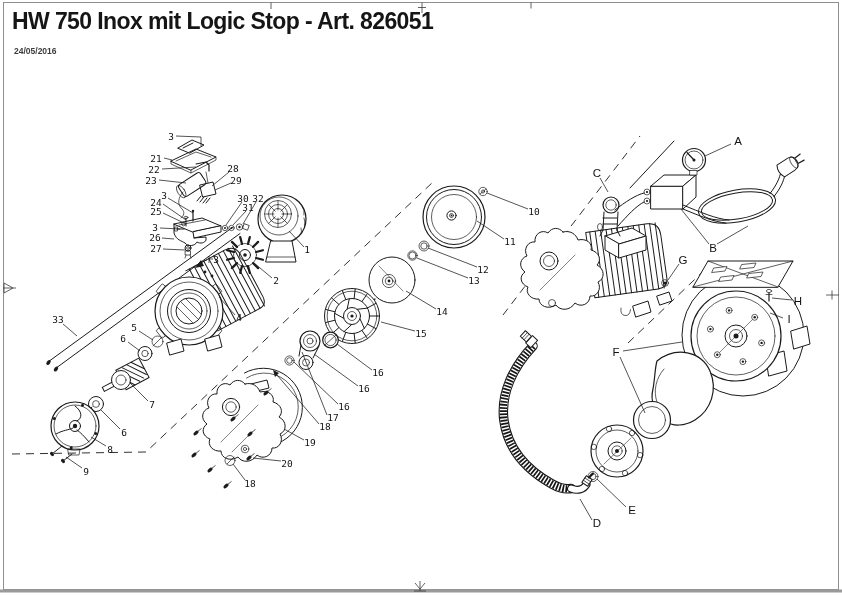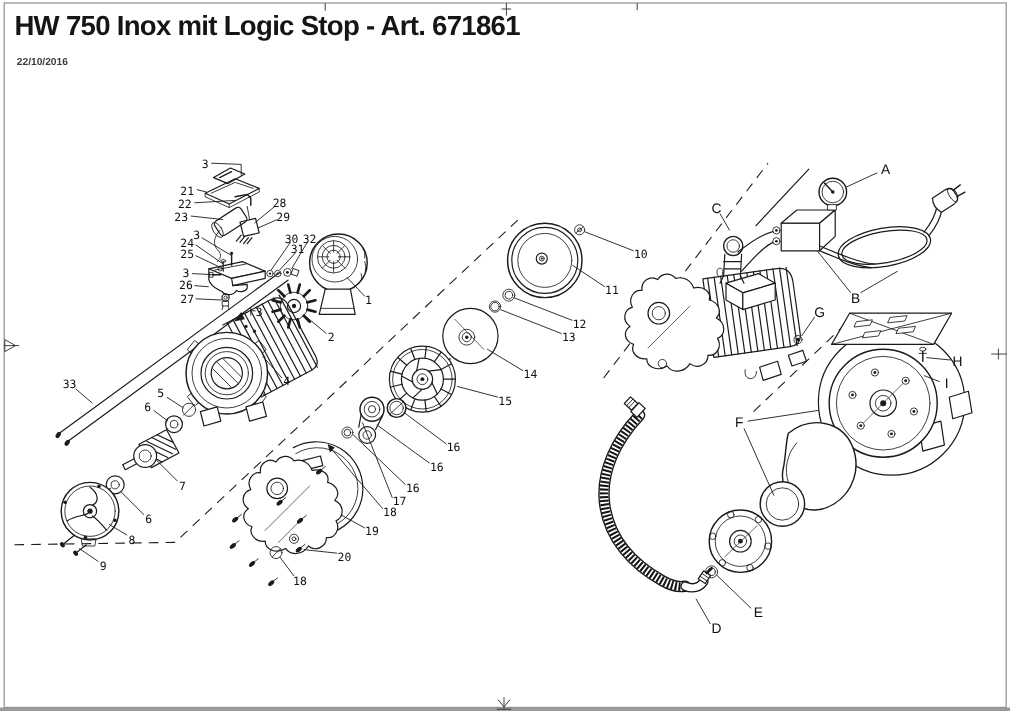--- a/index.html
+++ b/index.html
@@ -17,22 +17,22 @@
   .leader{stroke:#1b1b1b;stroke-width:.75;fill:none;}
   .mark{fill:none;stroke:#3a3a3a;stroke-width:.8;}
   text.callout{font-family:"DejaVu Sans Mono",monospace;font-size:9.5px;fill:#111;
                text-anchor:middle;}
   text.callout.letter{font-family:"Liberation Sans",sans-serif;font-size:11.5px;font-weight:400;}
 </style>
 </head>
 <body>
 
 <div class="page">
-  <div class="title">HW 750 Inox mit Logic Stop - Art. 671861</div>
-  <div class="date">22/10/2016</div>
+  <div class="title">HW 750 Inox mit Logic Stop - Art. 826051</div>
+  <div class="date">24/05/2016</div>
 
   <svg class="diagram" width="842" height="595" viewBox="0 0 842 595">
 
     <g>
       <rect x="3.5" y="2.5" width="835" height="587" fill="none" stroke="#8f8f8f" stroke-width="1"></rect>
       <line x1="0" y1="591" x2="842" y2="591" stroke="#9a9a9a" stroke-width="2.8"></line>
       <path class="mark" d="M271,2.5 V9 M531,2.5 V8.5 M422,2.5 V13 M418,7.5 H426"></path>
       <path class="mark" d="M4,283 L13,288 L4,293 Z M3,288 H16"></path>
       <path class="mark" d="M826,295 H839 M832,290.5 V299.5"></path>
       <path class="mark" d="M420,581 V591 M415,583 L420,589 L425,583 M414,591 H426"></path>

